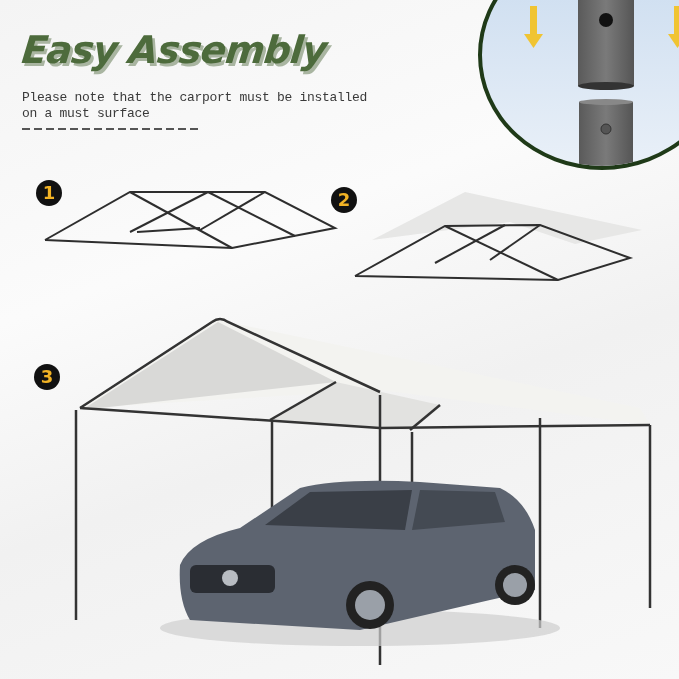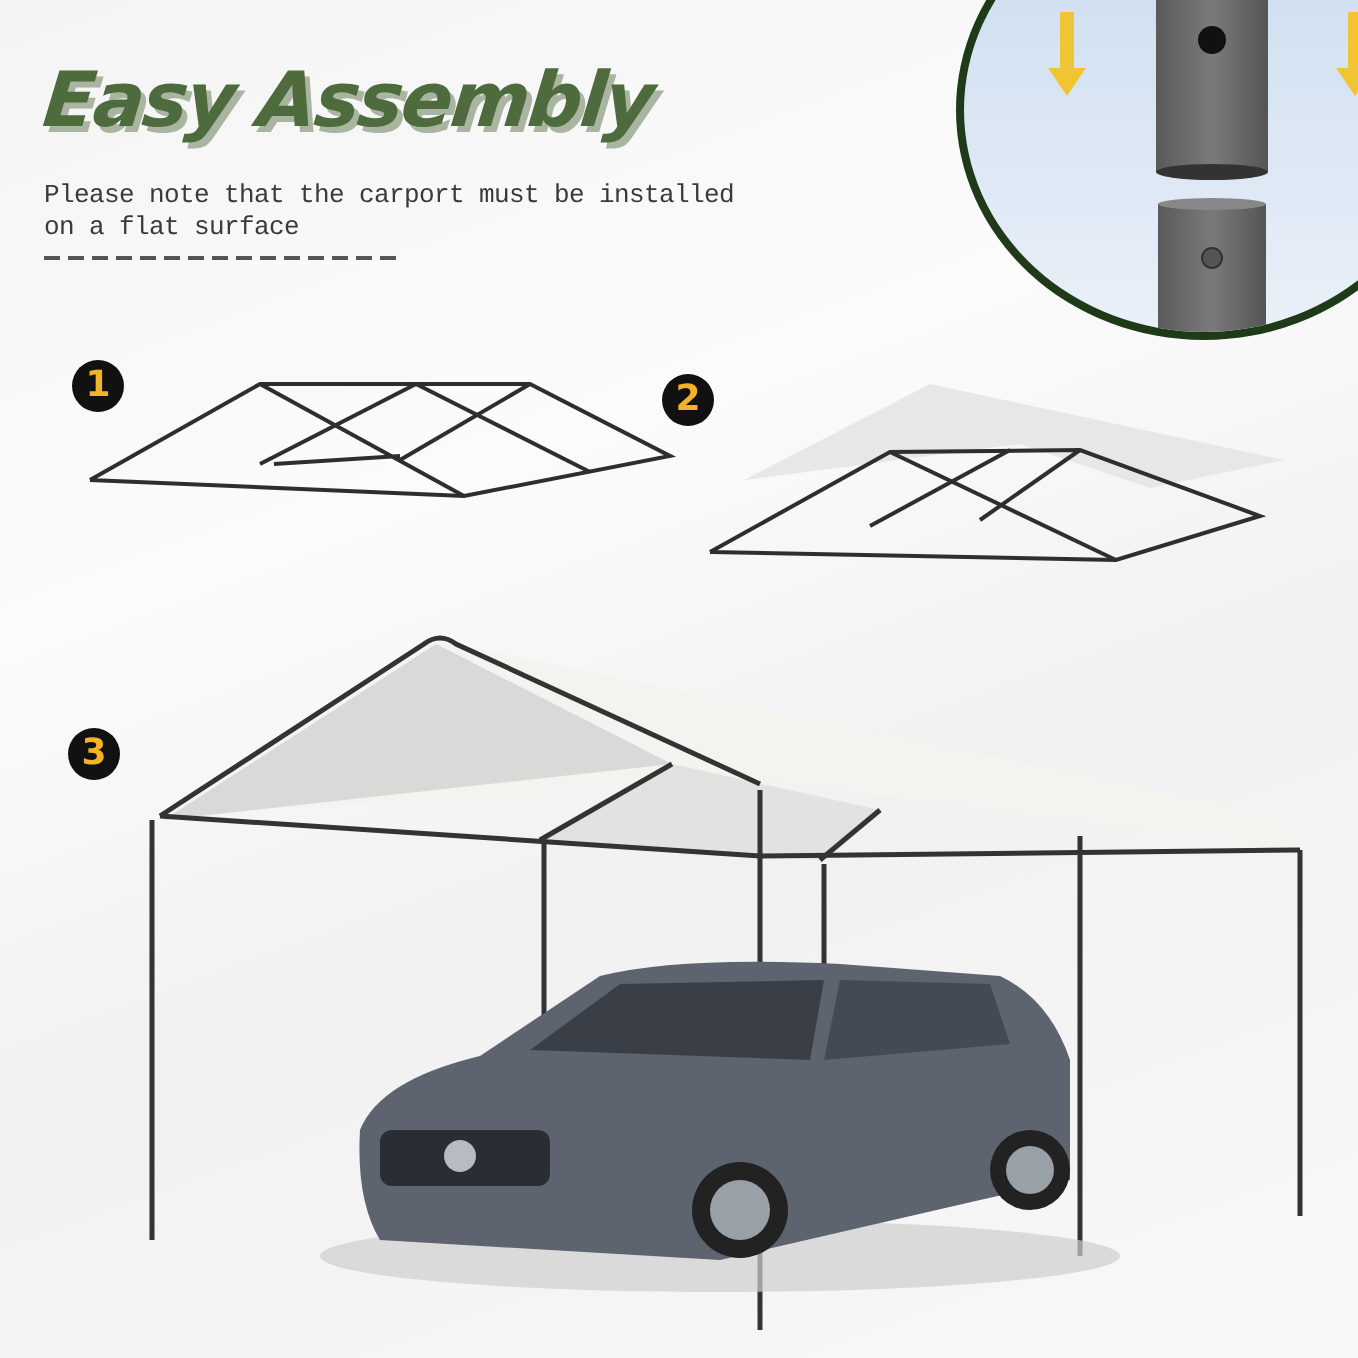--- a/index.html
+++ b/index.html
@@ -19,21 +19,21 @@
   .detail{position:absolute;left:478px;top:-60px;width:240px;height:222px;border-radius:50%;
     border:4px solid #1f3a18;background:linear-gradient(180deg,#c9dbef,#e9f0f8);overflow:hidden;}
   svg{position:absolute;left:0;top:0;}
 </style>
 </head>
 <body>
 
 <div class="title">Easy Assembly</div>
 <div class="note">
   <div>Please note that the carport must be installed</div>
-  <div>on a flat surface</div>
+  <div>on a must surface</div>
 </div>
 <div class="dashes"></div>
 
 <div class="detail">
   <svg width="240" height="222">
     <defs>
       <linearGradient id="pole" x1="0" x2="1">
         <stop offset="0" stop-color="#5a5a5a"></stop>
           <stop offset="0.5" stop-color="#7a7a7a"></stop>
           <stop offset="1" stop-color="#555"></stop>

